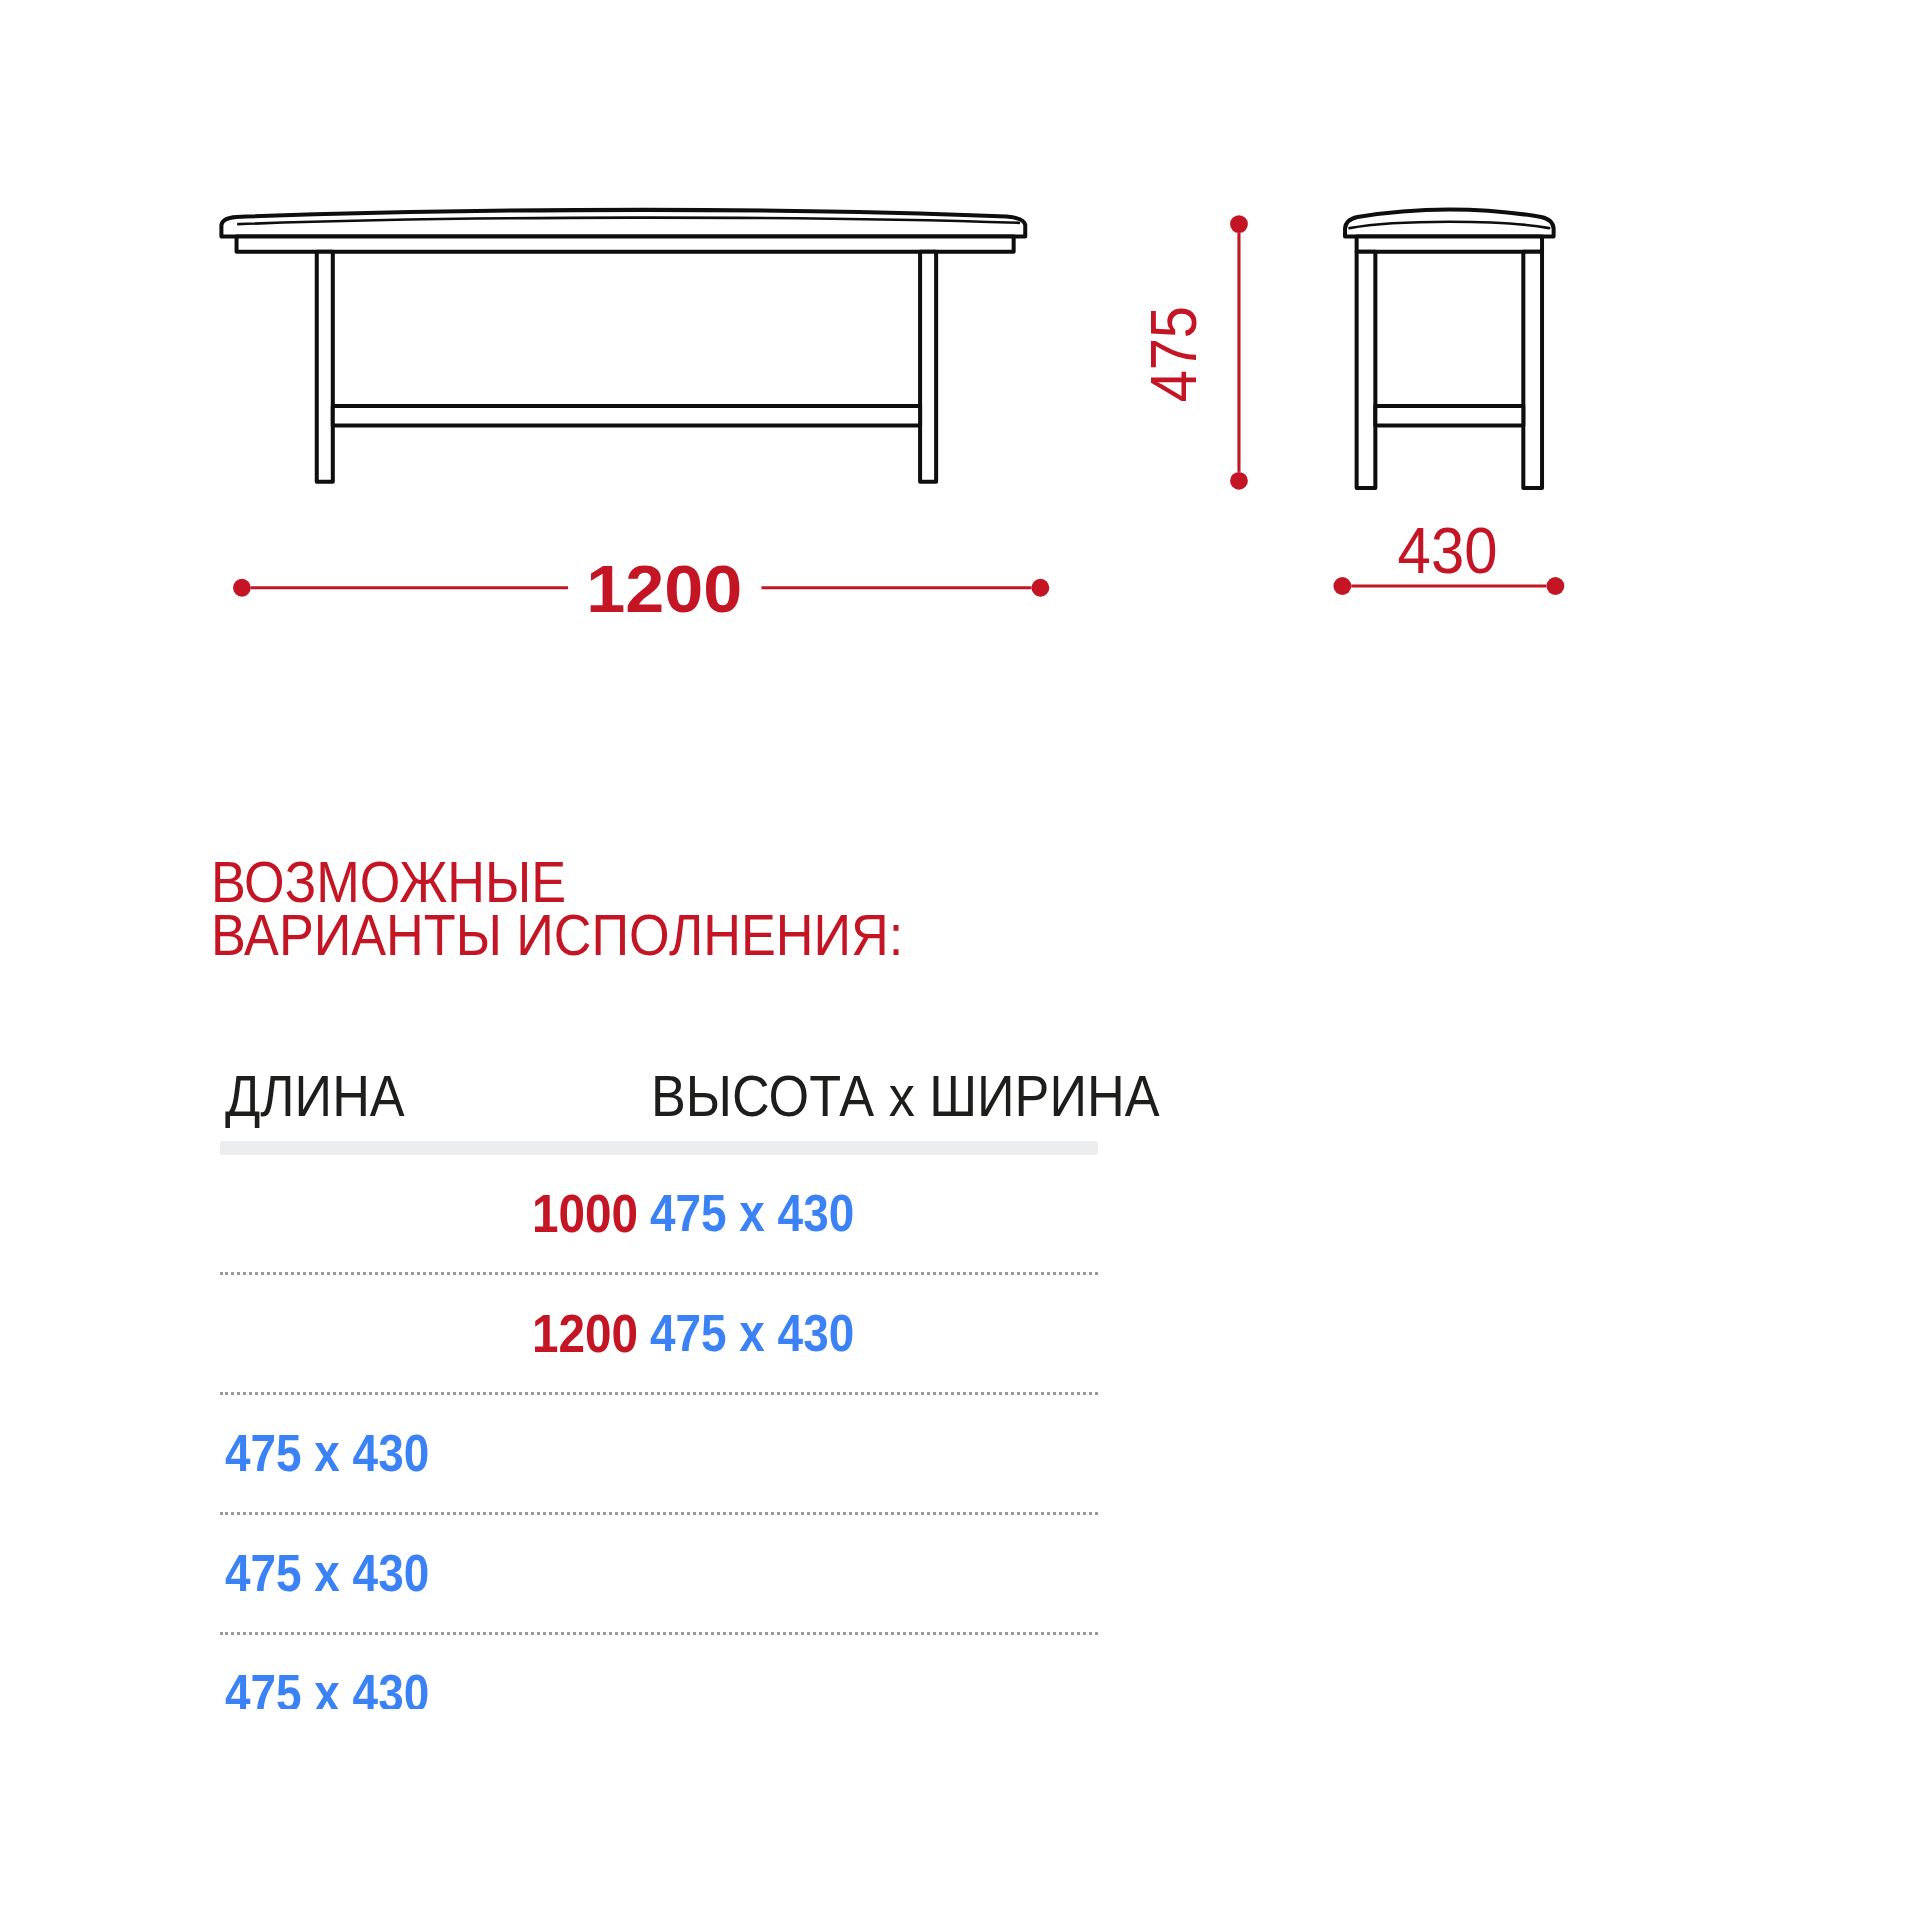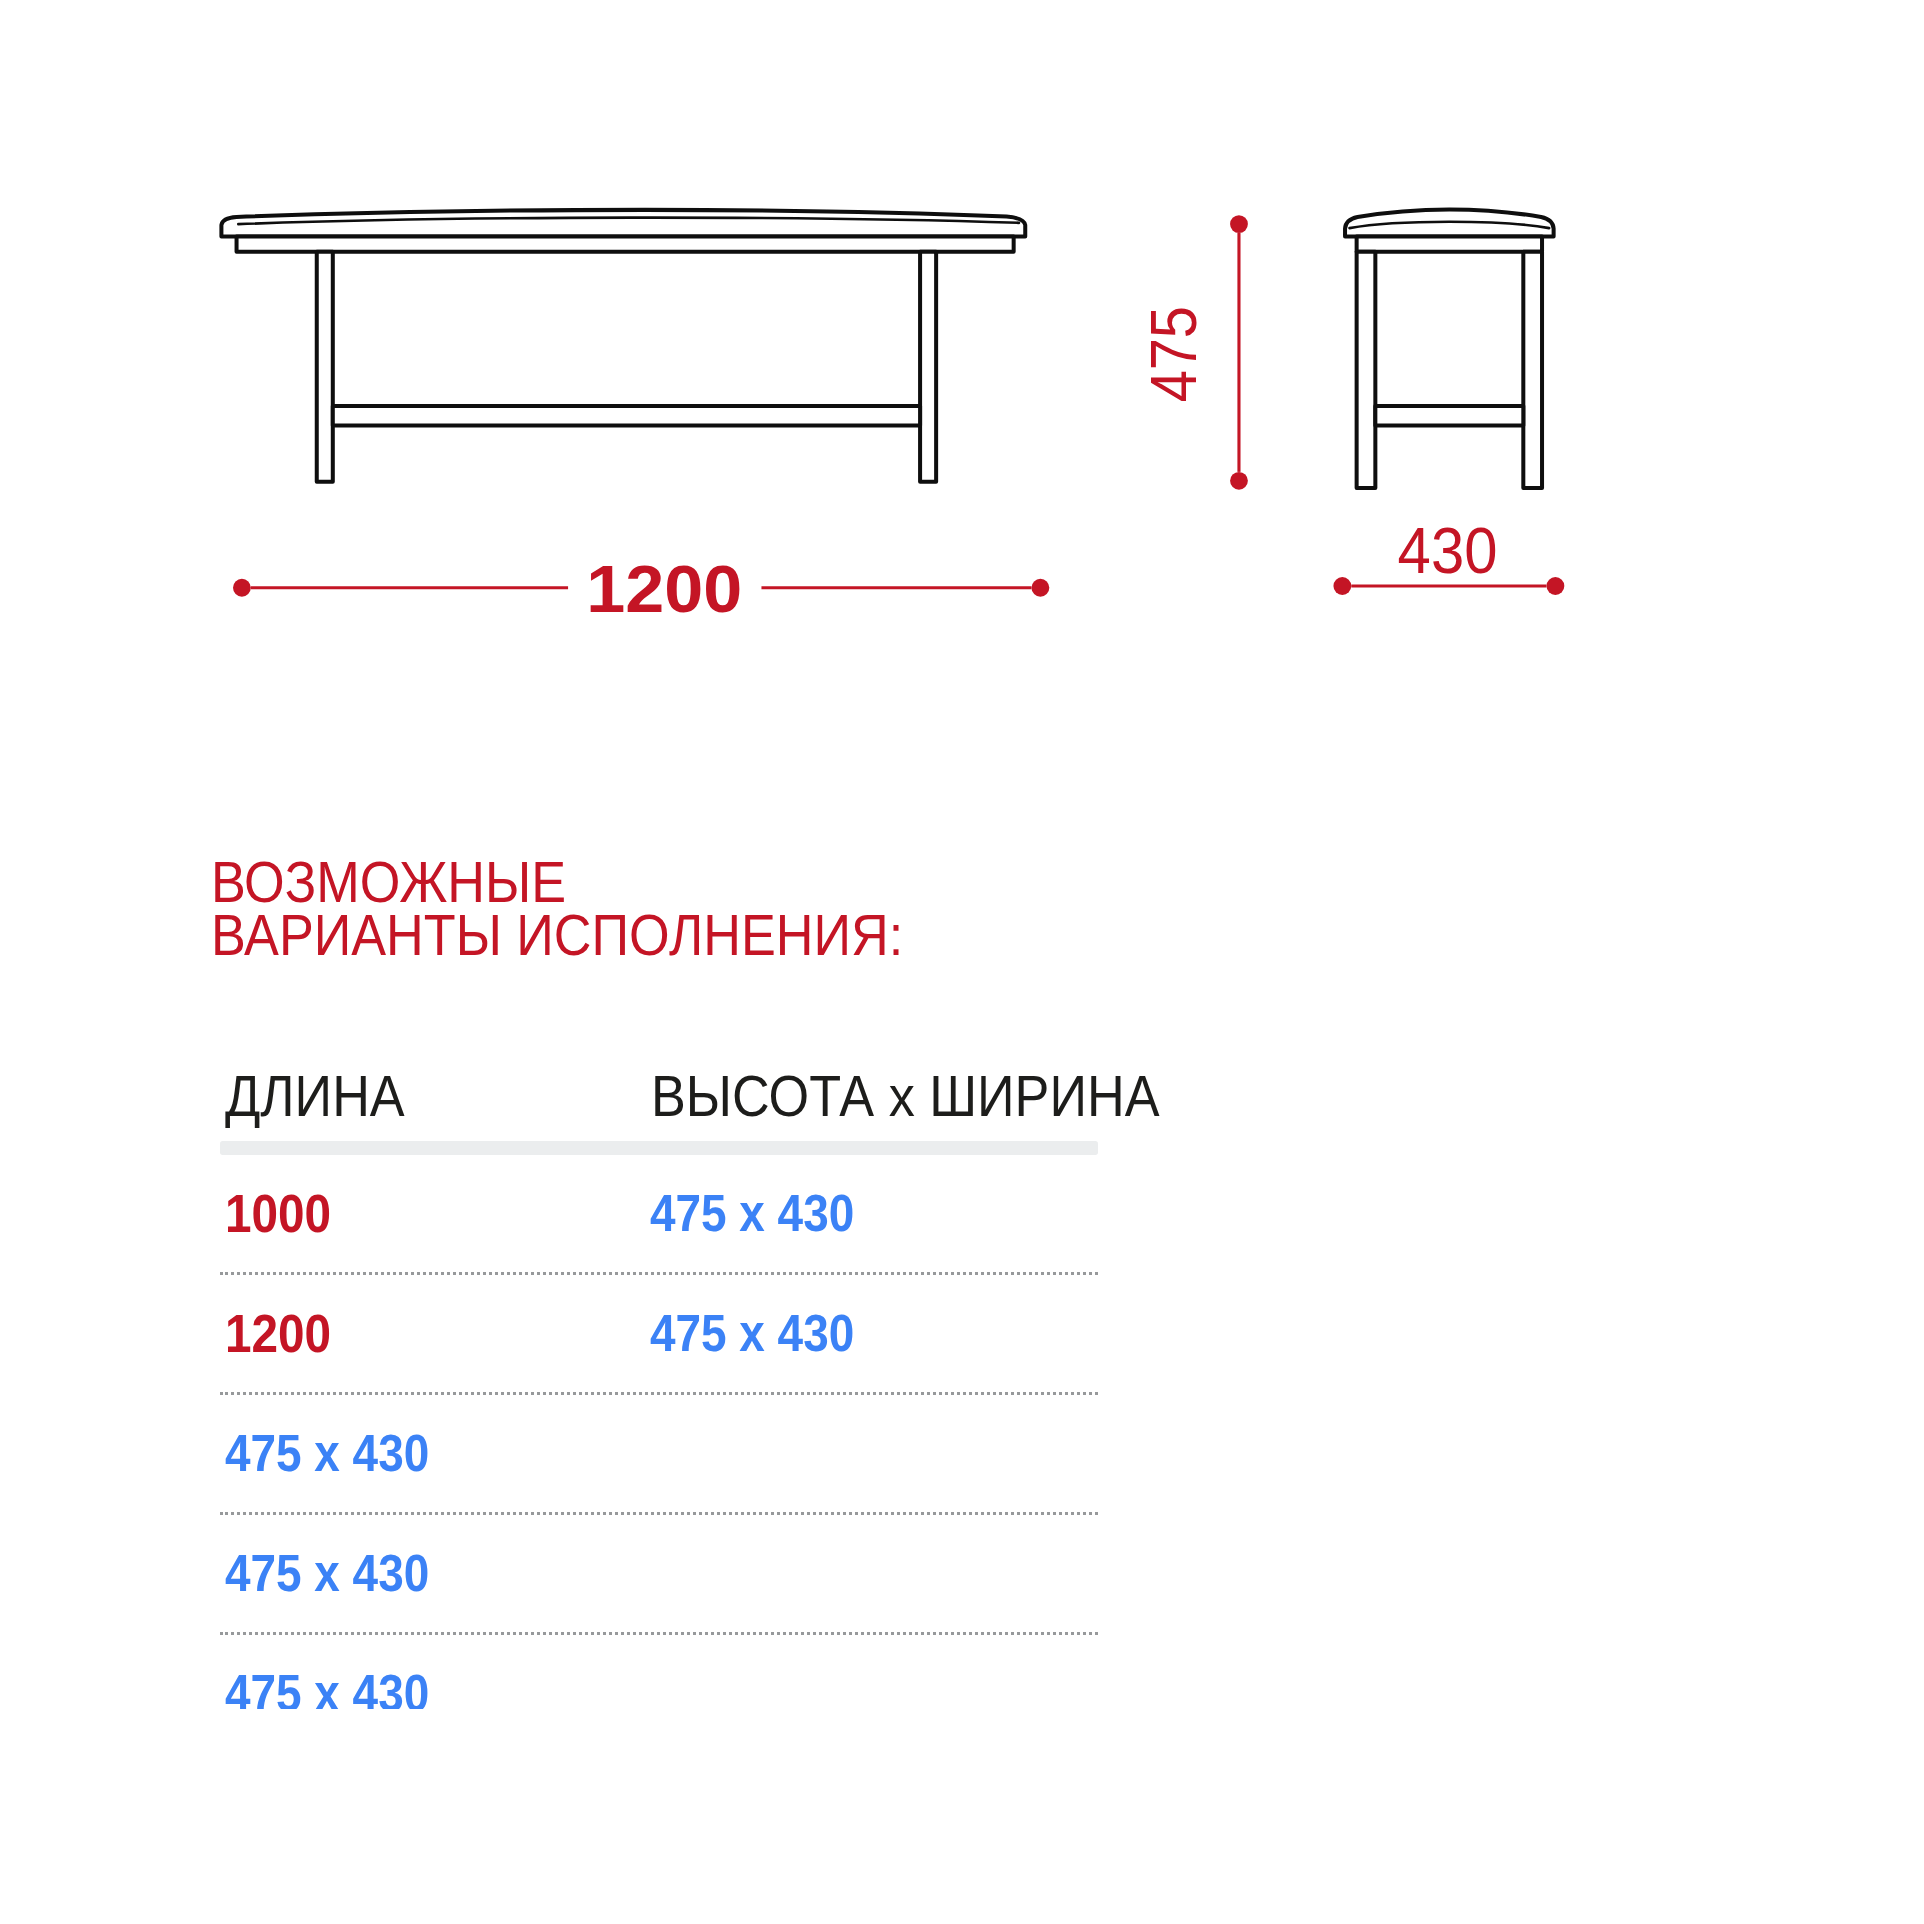--- a/index.html
+++ b/index.html
@@ -22,21 +22,21 @@
     font-size:58px;line-height:53px;font-weight:400;margin-top:16px;
   }
   .thead{position:absolute;left:0;top:1062px;width:1925px;height:53px;color:#1d1d1b;font-size:58px;}
   .th{position:absolute;top:0;}
   .th.c1{left:225px;}
   .th.c2{left:651px;text-align:right;}
   .band{position:absolute;left:220px;top:1141px;width:878px;height:14.3px;background:#ebedee;border-radius:2.7px;}
   .rows{position:absolute;left:220px;top:1155px;width:878px;}
   .row{
     height:120px;display:flex;align-items:center;box-sizing:border-box;
-    border-bottom:3.6px dotted #97999b;padding-left:5.3px;
+    border-bottom:3.6px dotted #97999b;padding-left:5.3px;text-align:right;
   }
   .len{width:425px;color:#c41525;font-size:53px;font-weight:bold;}
   .size{color:#3b82f6;font-size:51px;font-weight:700;}
 </style>
 </head>
 <body>
 
 <div class="canvas">
 
   <svg class="svg-front" viewBox="170 225 1020 470">

